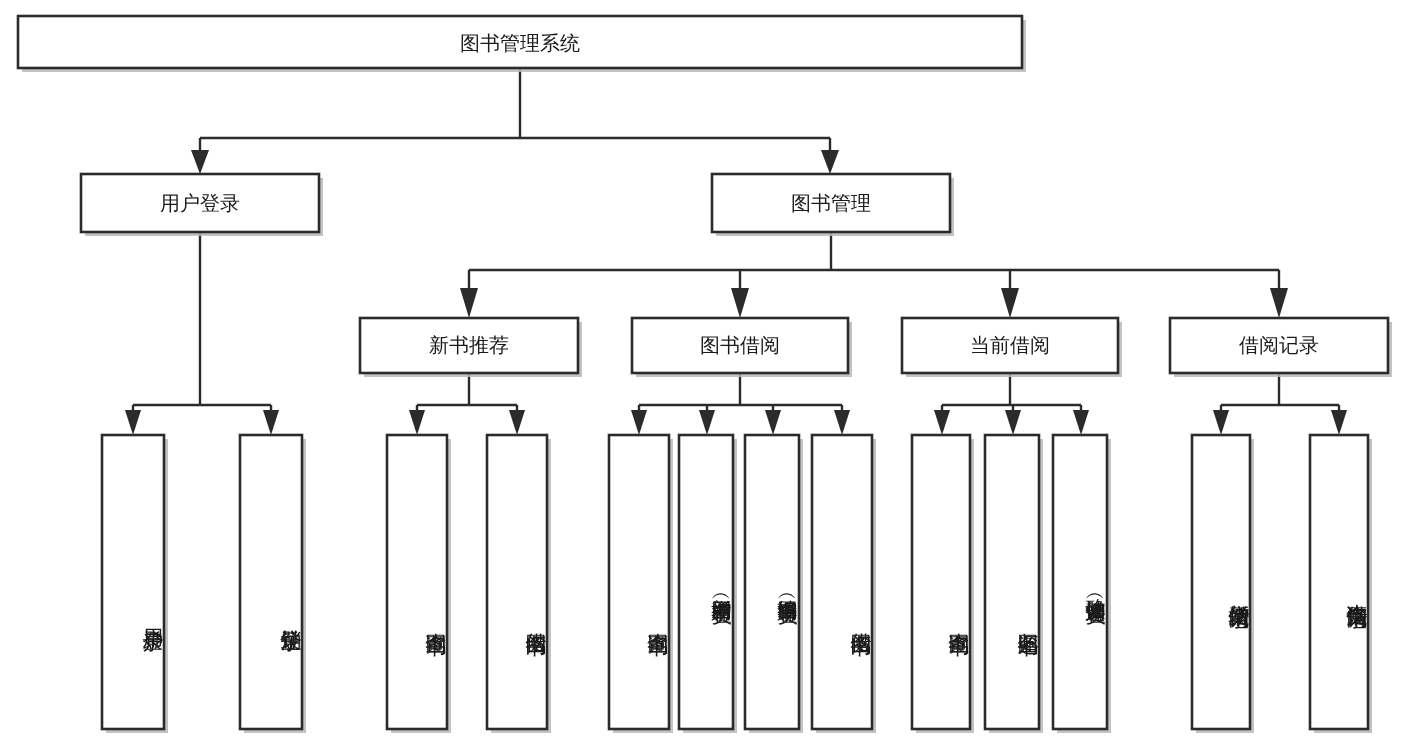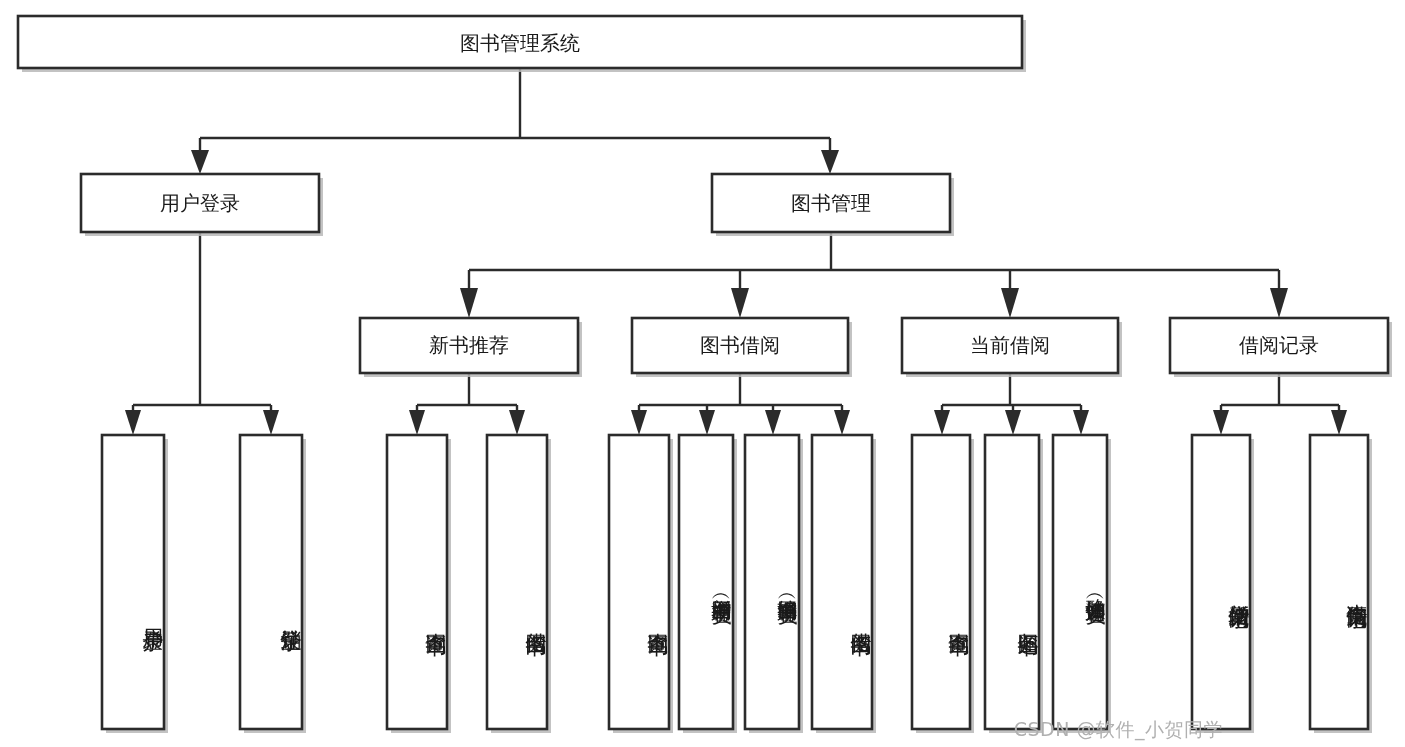--- a/index.html
+++ b/index.html
@@ -238,14 +238,13 @@
   <div class="label-vert" style="left:912px; top:505px; width:58px; height:225px;">查询图书</div>
 
   <div class="label-vert" style="left:985px; top:505px; width:54px; height:225px;">归还图书</div>
 
   <div class="label-vert" style="left:1053px; top:443px; width:54px; height:288px; font-size:20px;">确认归还（管理员）</div>
 
   <div class="label-vert" style="left:1192px; top:450px; width:58px; height:280px;">新增借阅记录</div>
 
   <div class="label-vert" style="left:1310px; top:450px; width:58px; height:280px;">查询借阅记录</div>
 
-  <div class="watermark">CSDN @软件_小贺同学</div>
 </div>
 
 </body></html>

